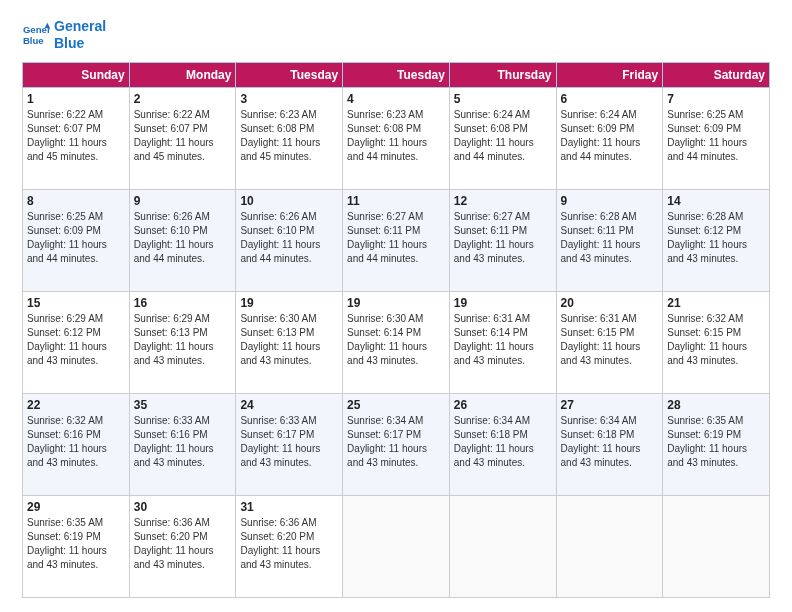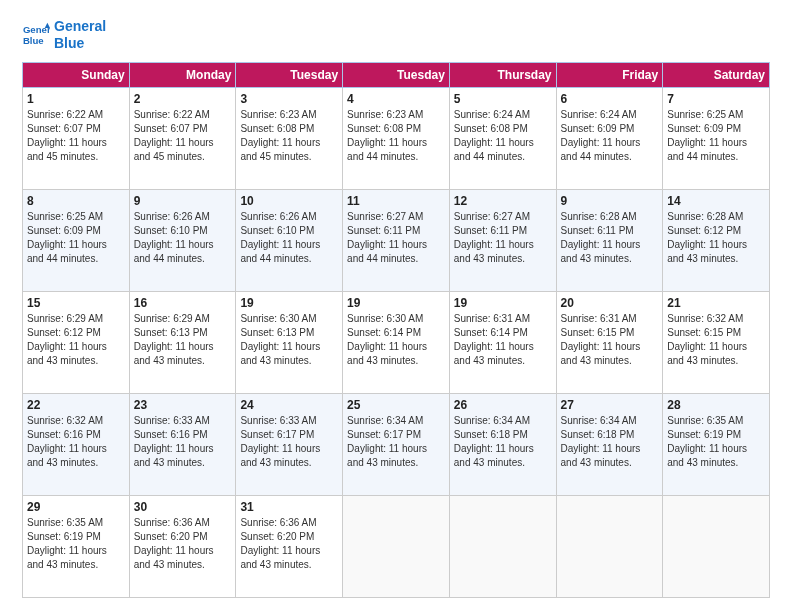--- a/index.html
+++ b/index.html
@@ -225,21 +225,21 @@
             <span class="day-number">21</span>
             <div class="day-info">Sunrise: 6:32 AM<br>Sunset: 6:15 PM<br>Daylight: 11 hours and 43 minutes.</div>
           </td>
         </tr>
         <tr>
           <td>
             <span class="day-number">22</span>
             <div class="day-info">Sunrise: 6:32 AM<br>Sunset: 6:16 PM<br>Daylight: 11 hours and 43 minutes.</div>
           </td>
           <td>
-            <span class="day-number">23</span>
+            <span class="day-number">35</span>
             <div class="day-info">Sunrise: 6:33 AM<br>Sunset: 6:16 PM<br>Daylight: 11 hours and 43 minutes.</div>
           </td>
           <td>
             <span class="day-number">24</span>
             <div class="day-info">Sunrise: 6:33 AM<br>Sunset: 6:17 PM<br>Daylight: 11 hours and 43 minutes.</div>
           </td>
           <td>
             <span class="day-number">25</span>
             <div class="day-info">Sunrise: 6:34 AM<br>Sunset: 6:17 PM<br>Daylight: 11 hours and 43 minutes.</div>
           </td>

